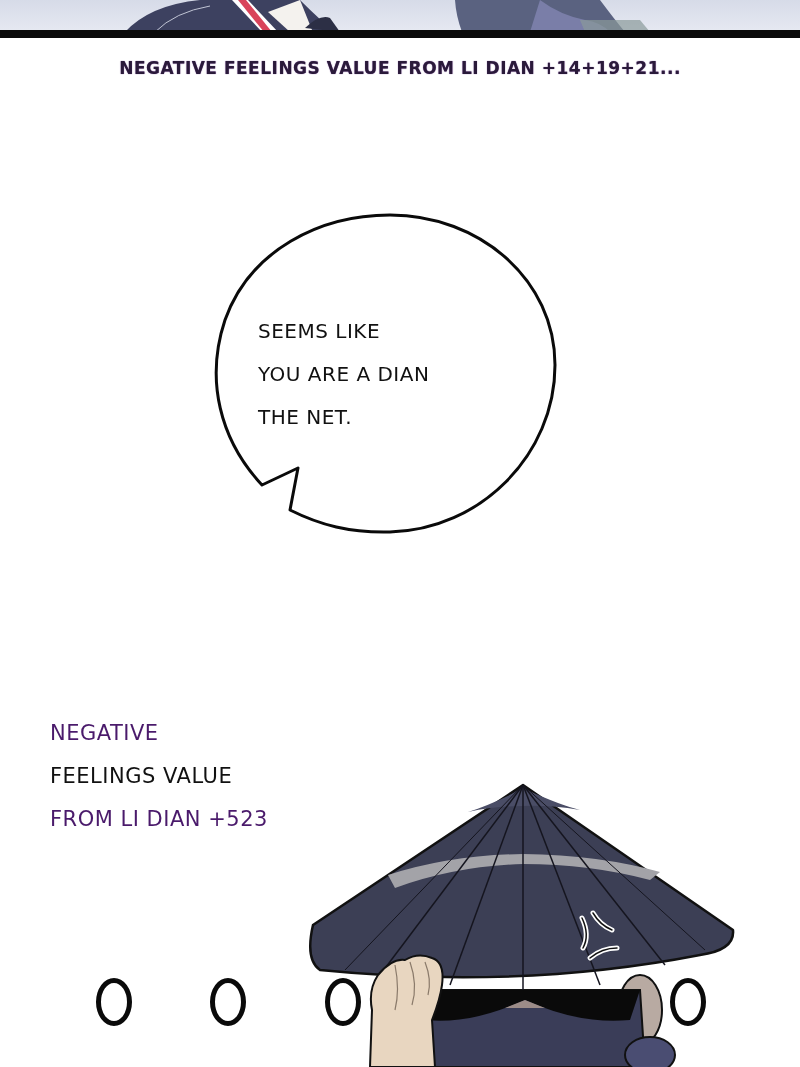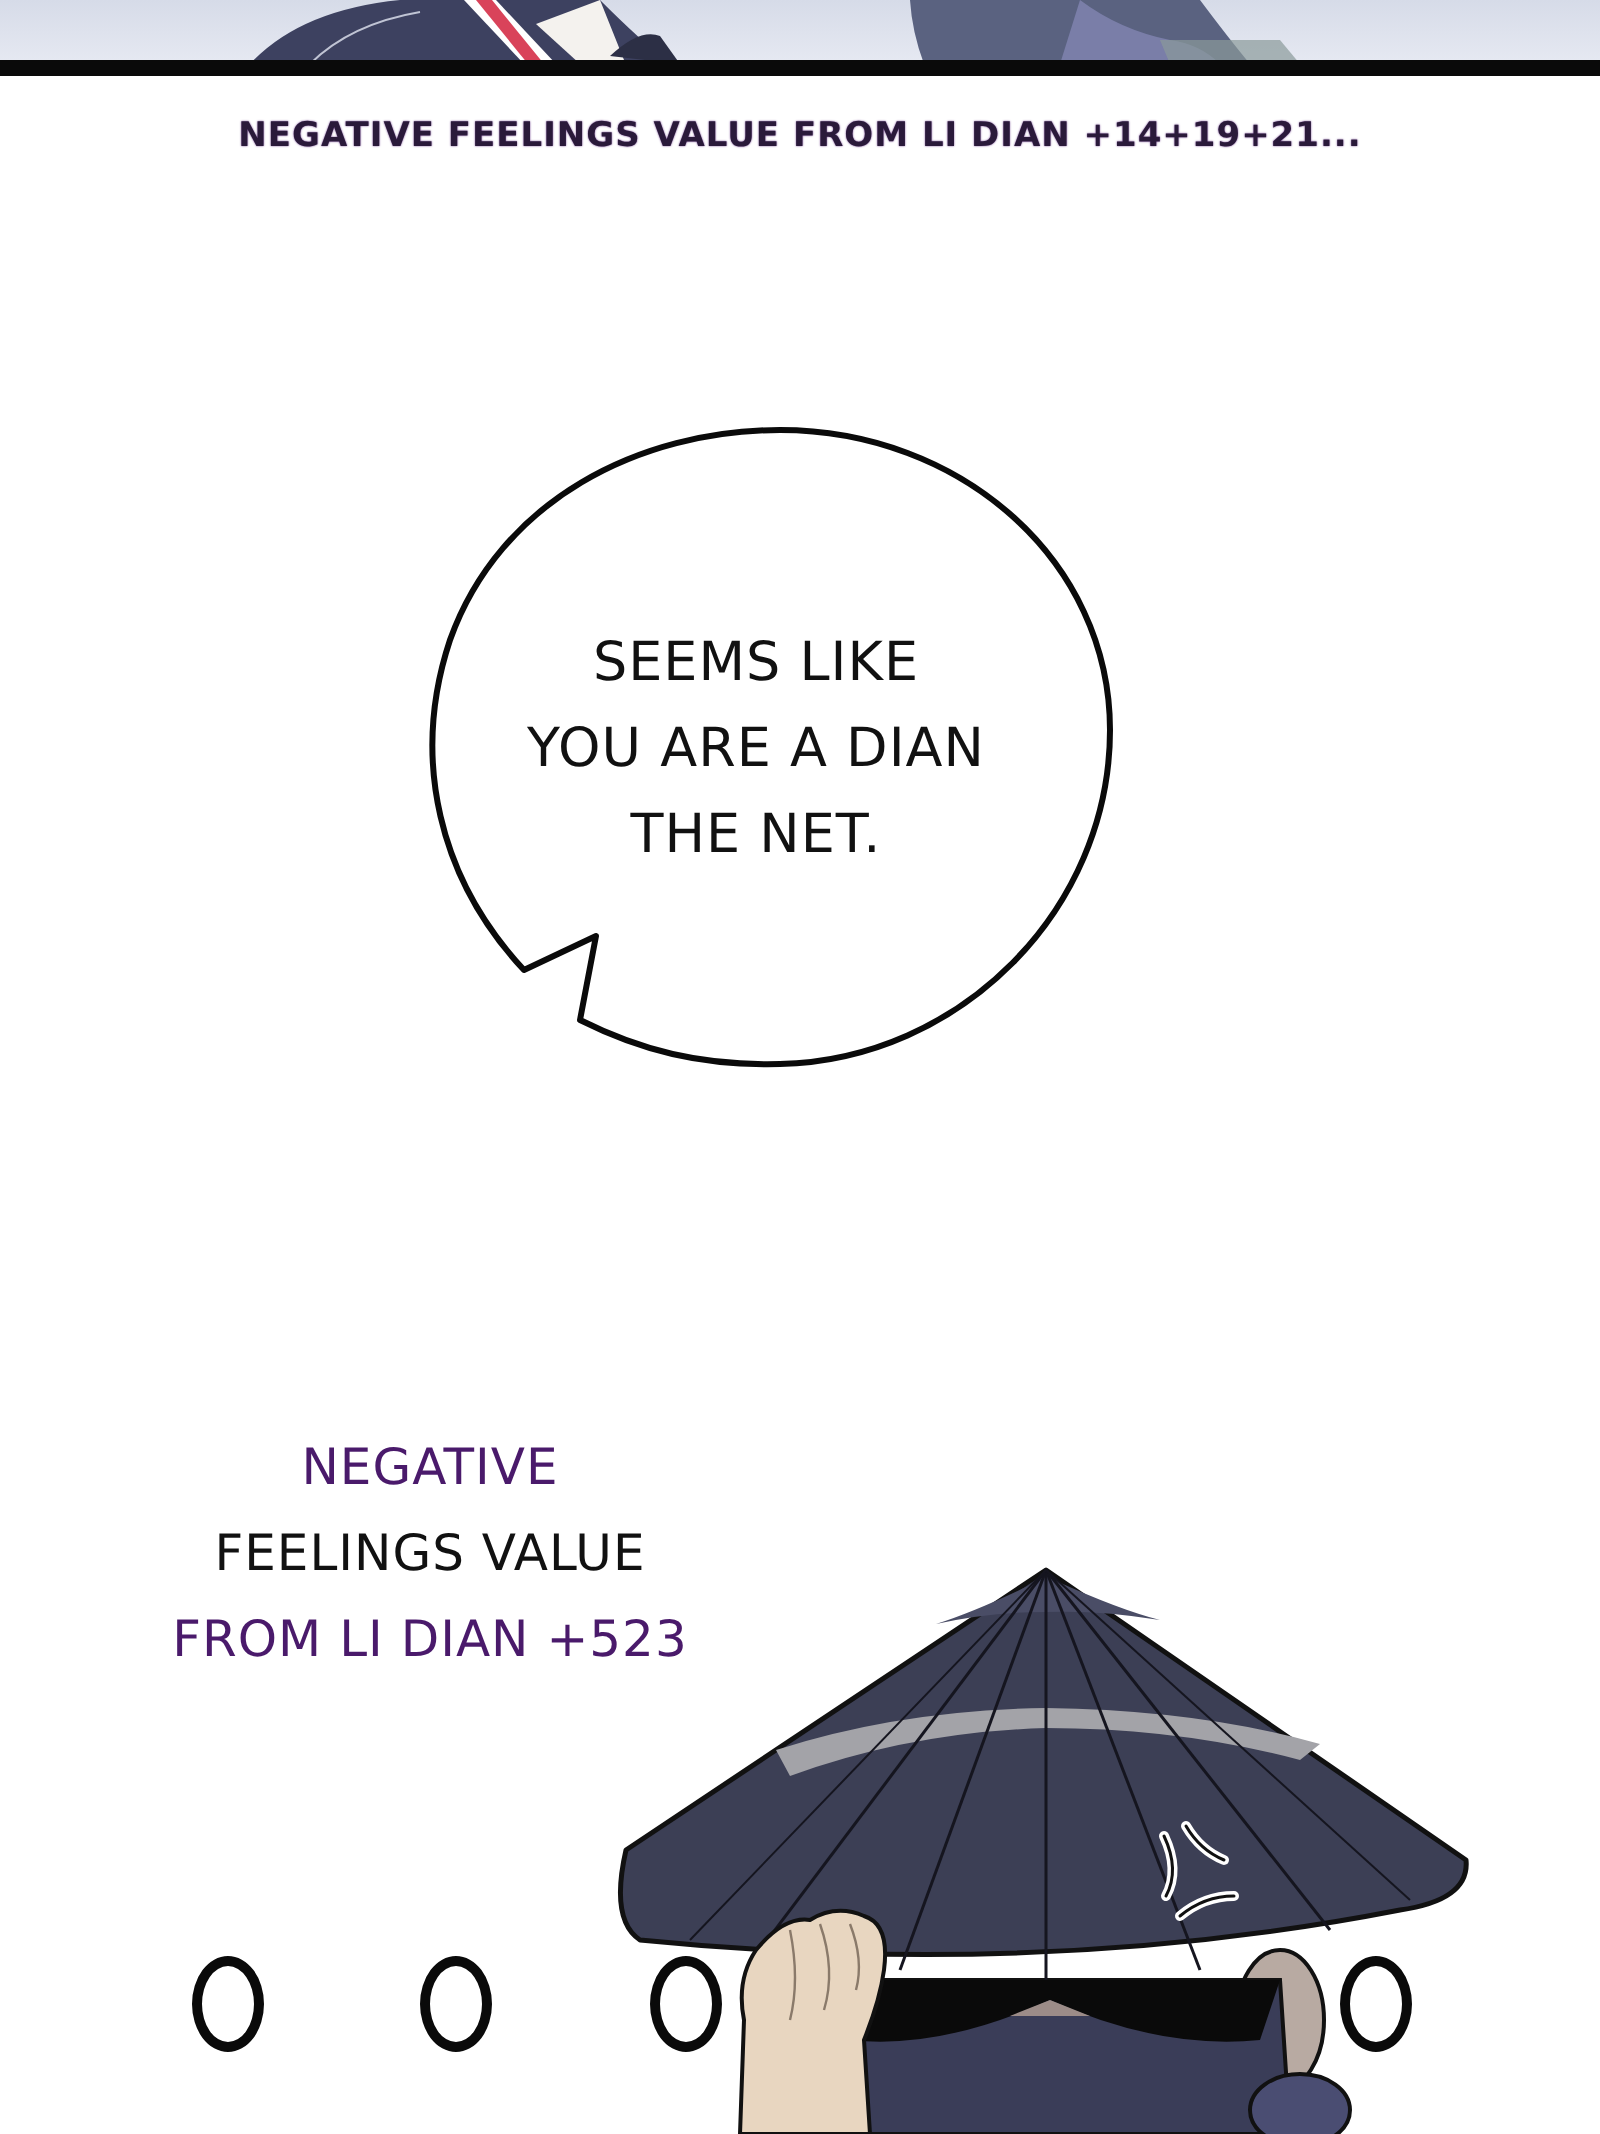--- a/index.html
+++ b/index.html
@@ -17,26 +17,26 @@
     }
     .caption-top {
       position: absolute; left: 0; top: 58px; width: 800px; text-align: center;
       font-size: 17px; font-weight: bold; letter-spacing: 0.5px;
       color: #2a1a3a;
       text-shadow: 0 0 1px #6b3a8a;
     }
     .bubble-wrap { position: absolute; left: 0; top: 0; width: 800px; height: 1067px; }
     .bubble-text {
       position: absolute; left: 258px; top: 310px; width: 240px;
-      text-align: center; font-size: 27px; line-height: 43px;
+      font-size: 20px; line-height: 43px;
       color: #111111; letter-spacing: 0.5px;
     }
     .caption-bottom {
-      position: absolute; left: 50px; top: 712px; width: 330px; text-align: center;
-      font-size: 25px; line-height: 43px; letter-spacing: 0.5px;
+      position: absolute; left: 50px; top: 712px; width: 330px; 
+      font-size: 21px; line-height: 43px; letter-spacing: 0.5px;
     }
     .purple { color: #4a1a6b; }
     .black { color: #111111; }
     .ohs {
       position: absolute; top: 978px; left: 0; width: 800px; height: 60px;
     }
     .oh {
       position: absolute; top: 0;
       width: 36px; height: 48px; border: 5px solid #0a0a0a; border-radius: 50%;
     }

